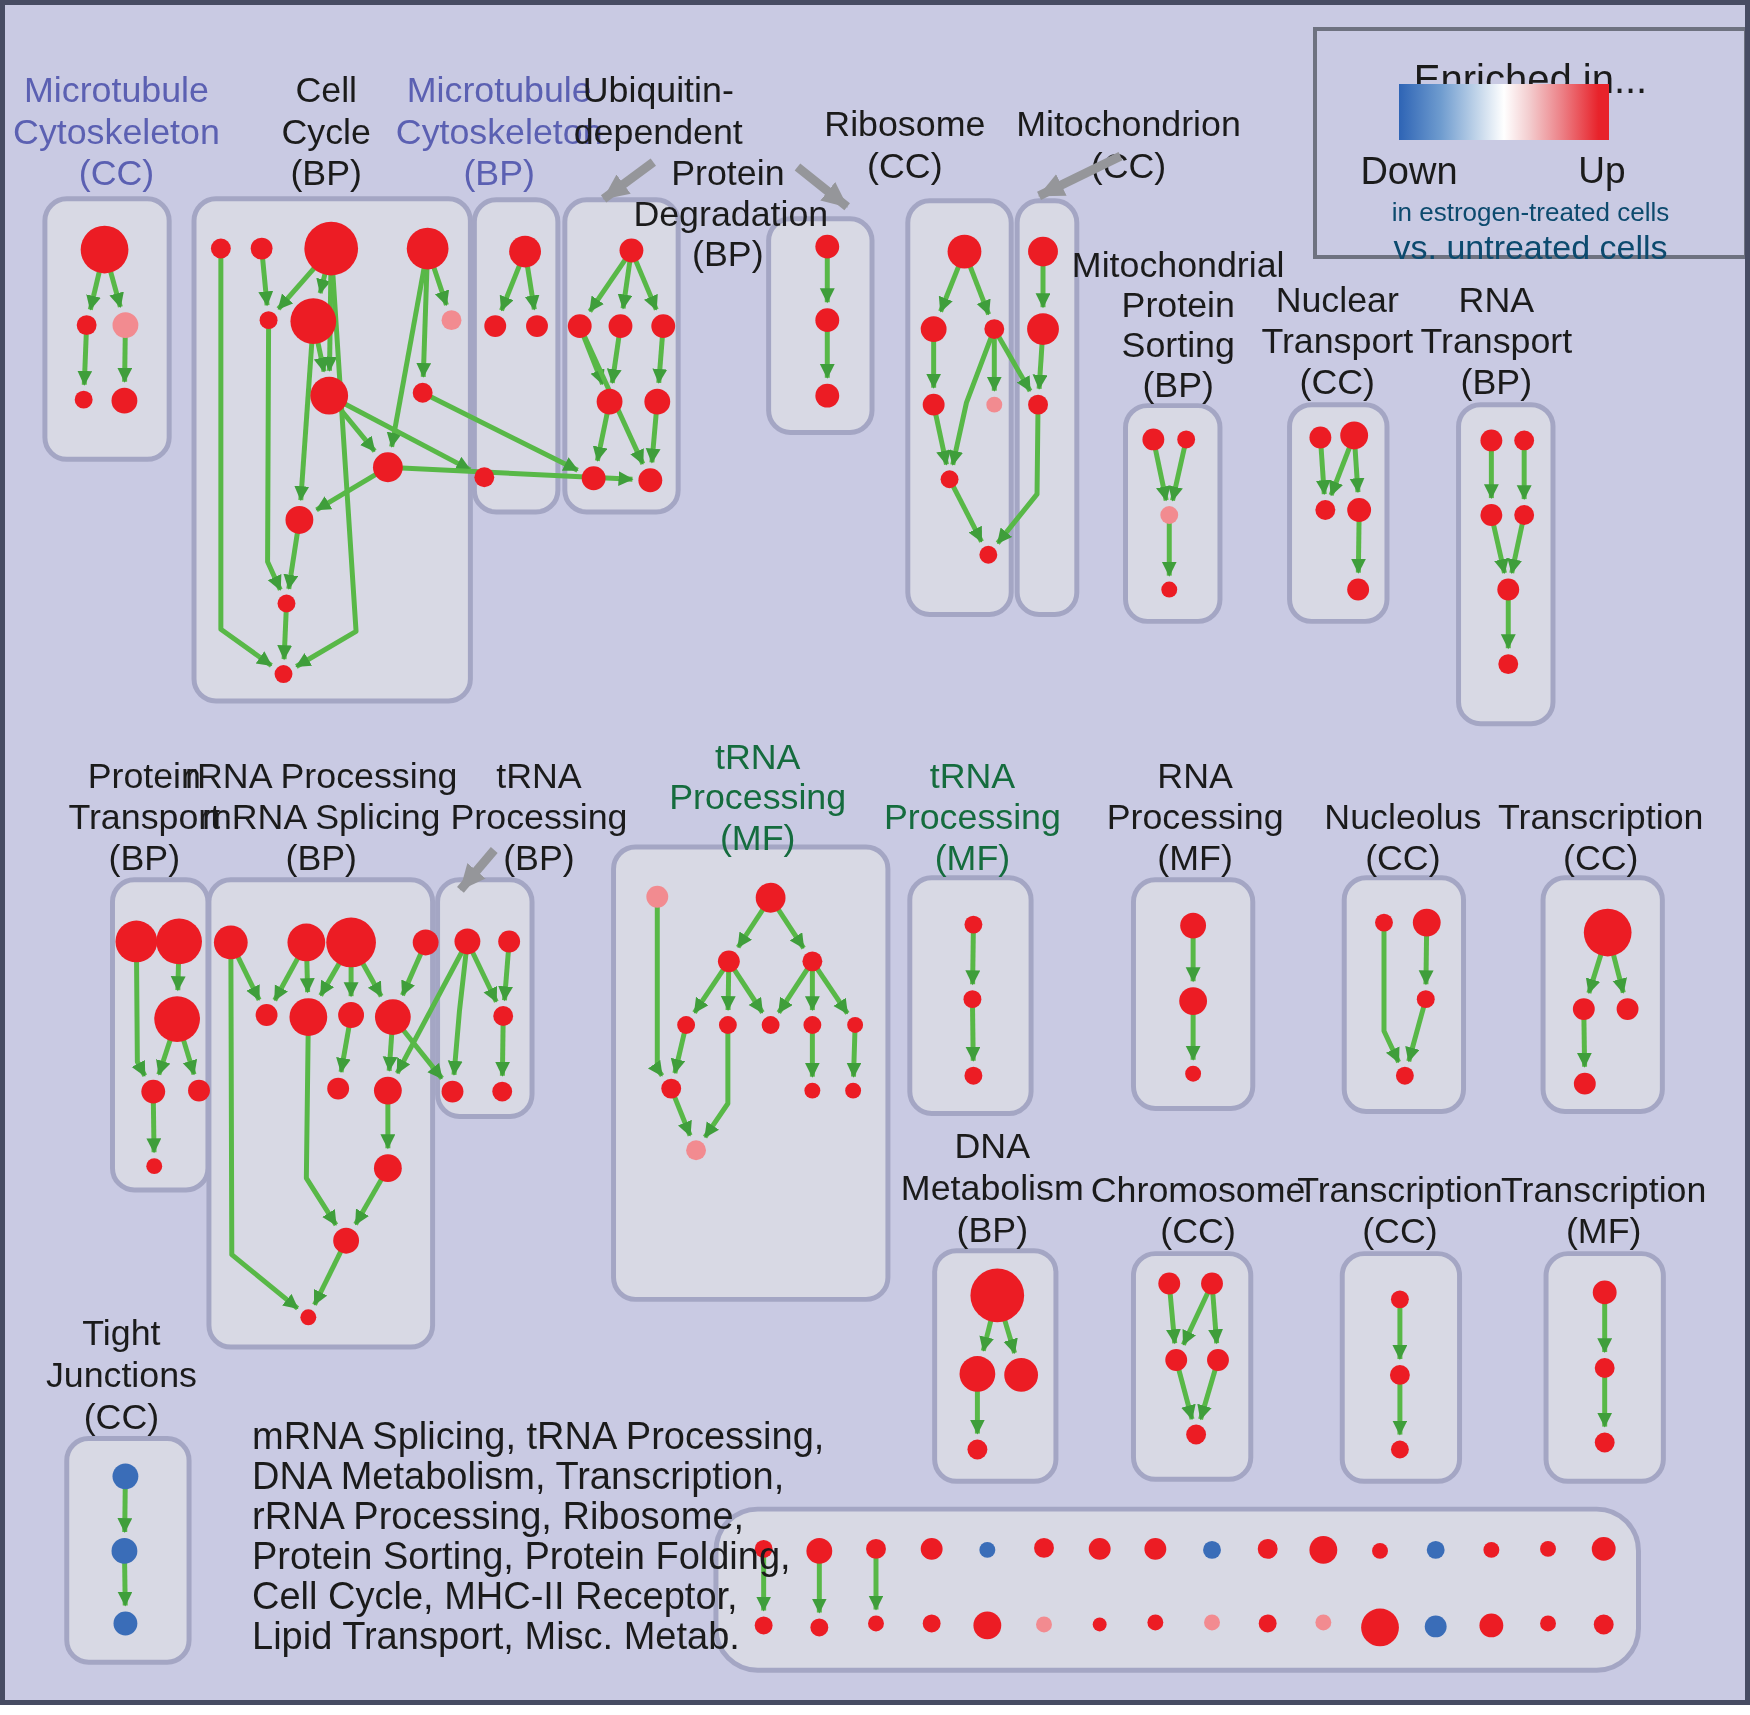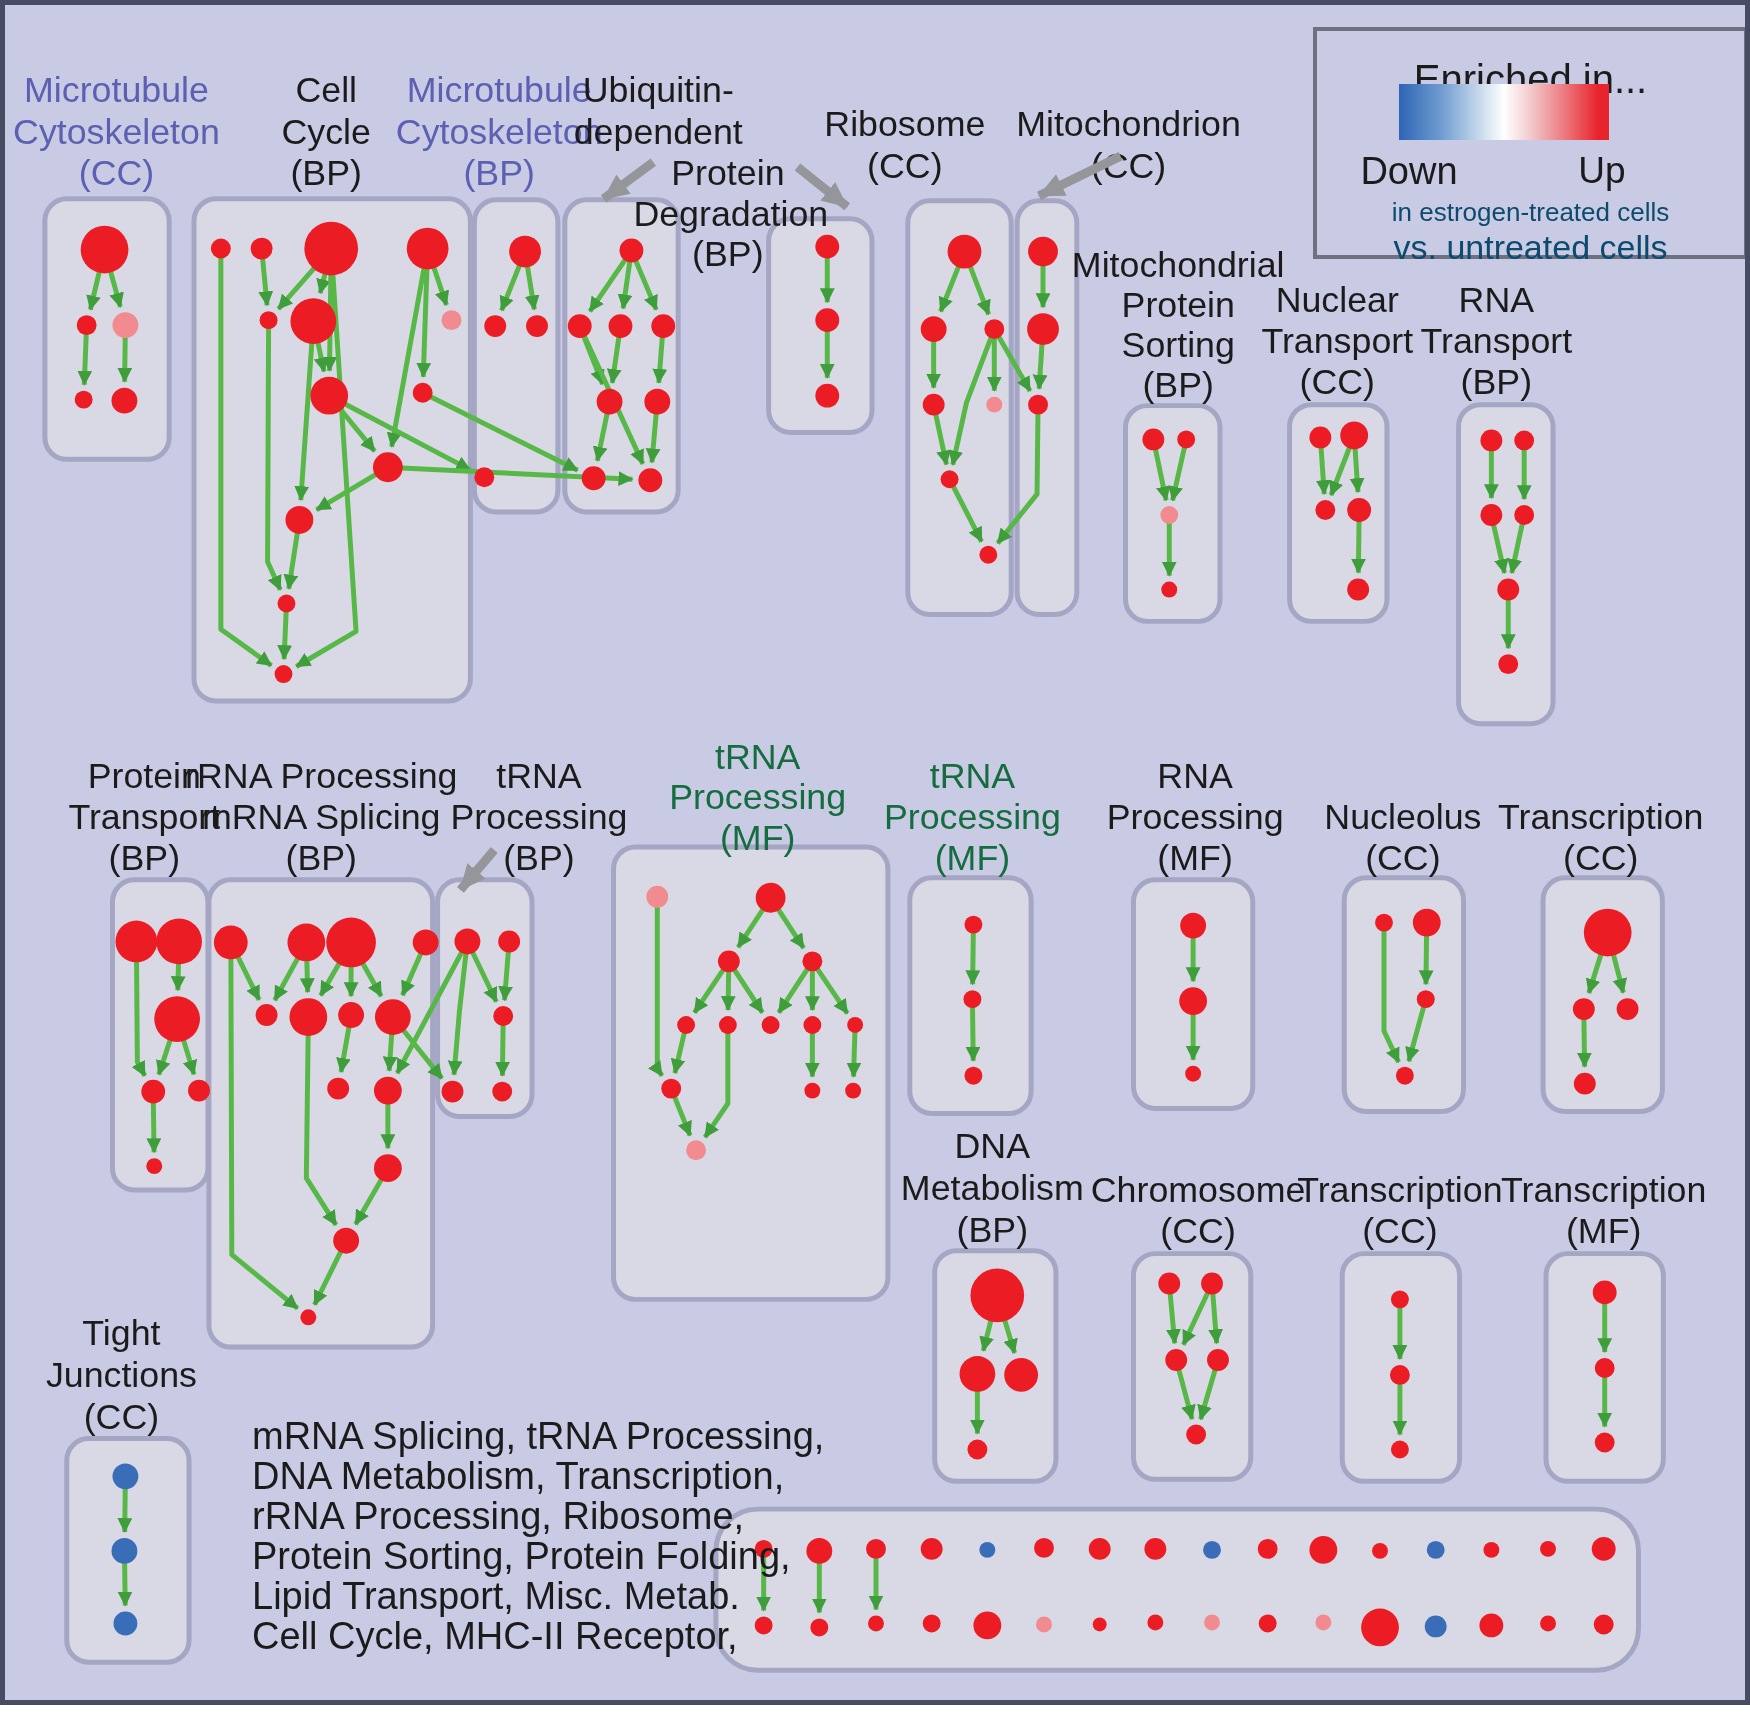--- a/index.html
+++ b/index.html
@@ -422,16 +422,16 @@
     <div class="legend-up">Up</div>
     <div class="legend-sub1">in estrogen-treated cells</div>
     <div class="legend-sub2">vs. untreated cells</div>
   </div>
 
   <div class="text-block">
     <span>mRNA Splicing, tRNA Processing,</span>
     <span>DNA Metabolism, Transcription,</span>
     <span>rRNA Processing, Ribosome,</span>
     <span>Protein Sorting, Protein Folding,</span>
+    <span>Cell Cycle, MHC-II Receptor,</span>
     <span>Lipid Transport, Misc. Metab.</span>
-    <span>Cell Cycle, MHC-II Receptor,</span>
   </div>
 </div>
 
 </body></html>

